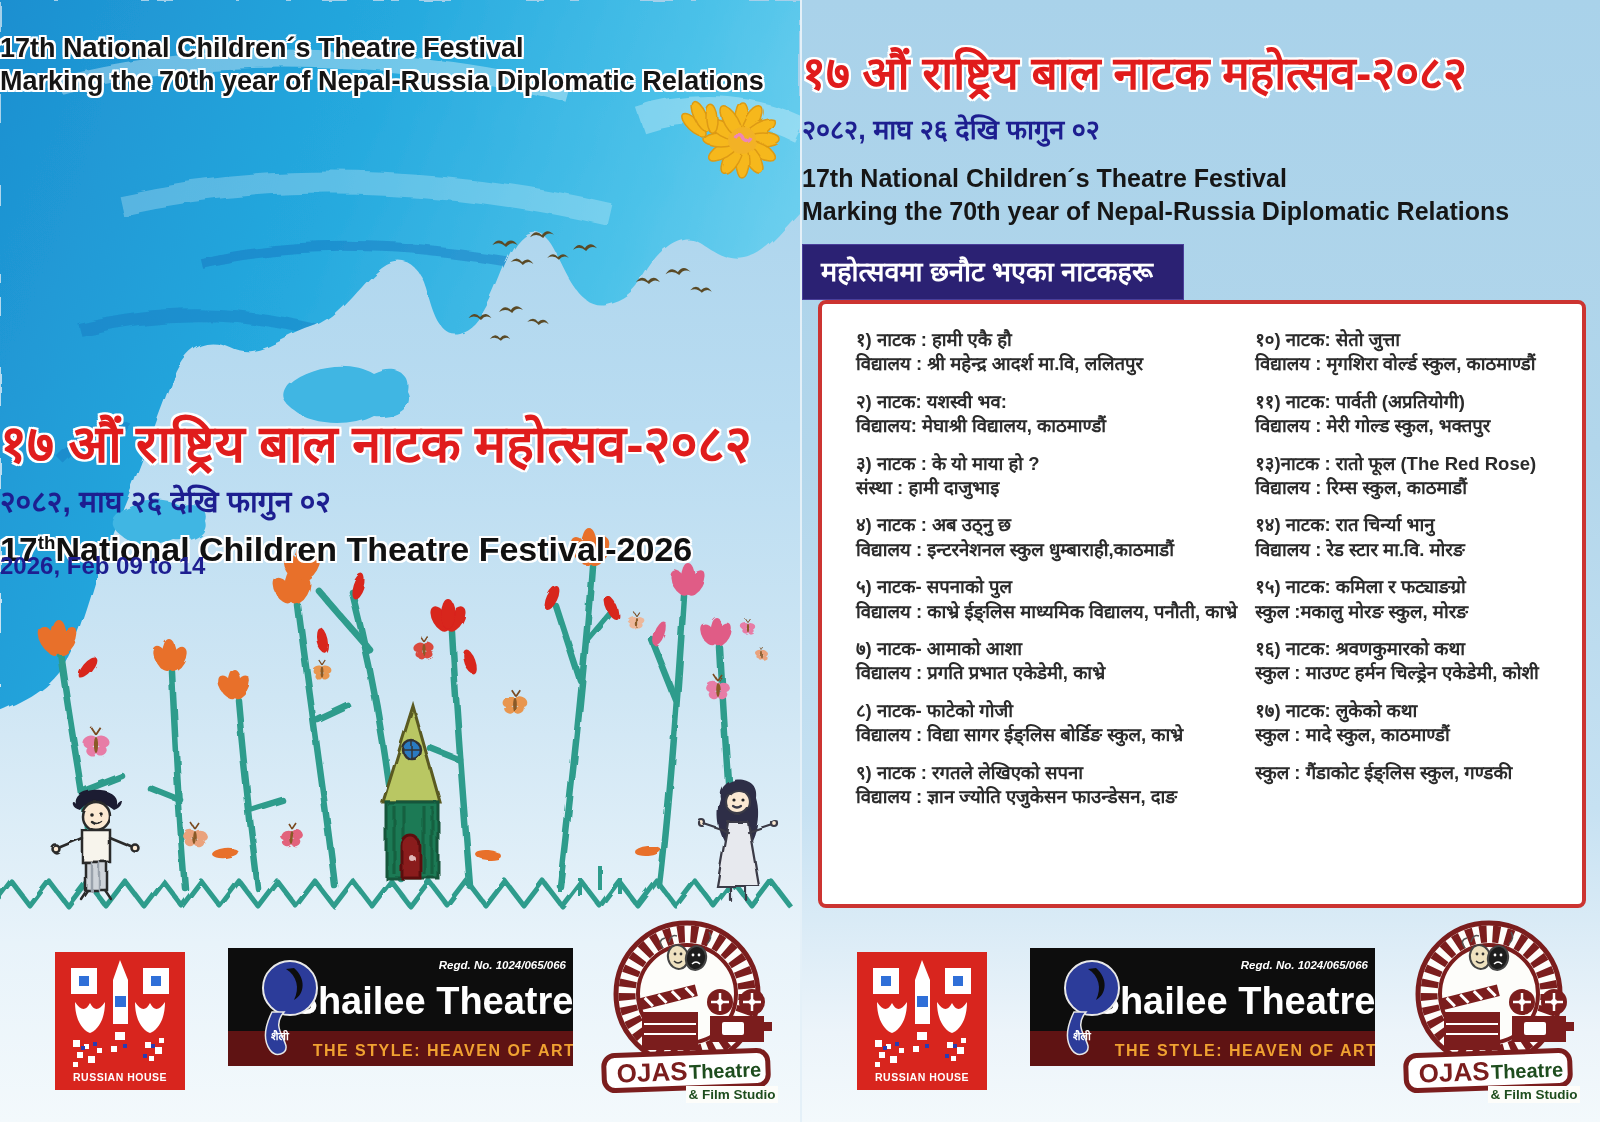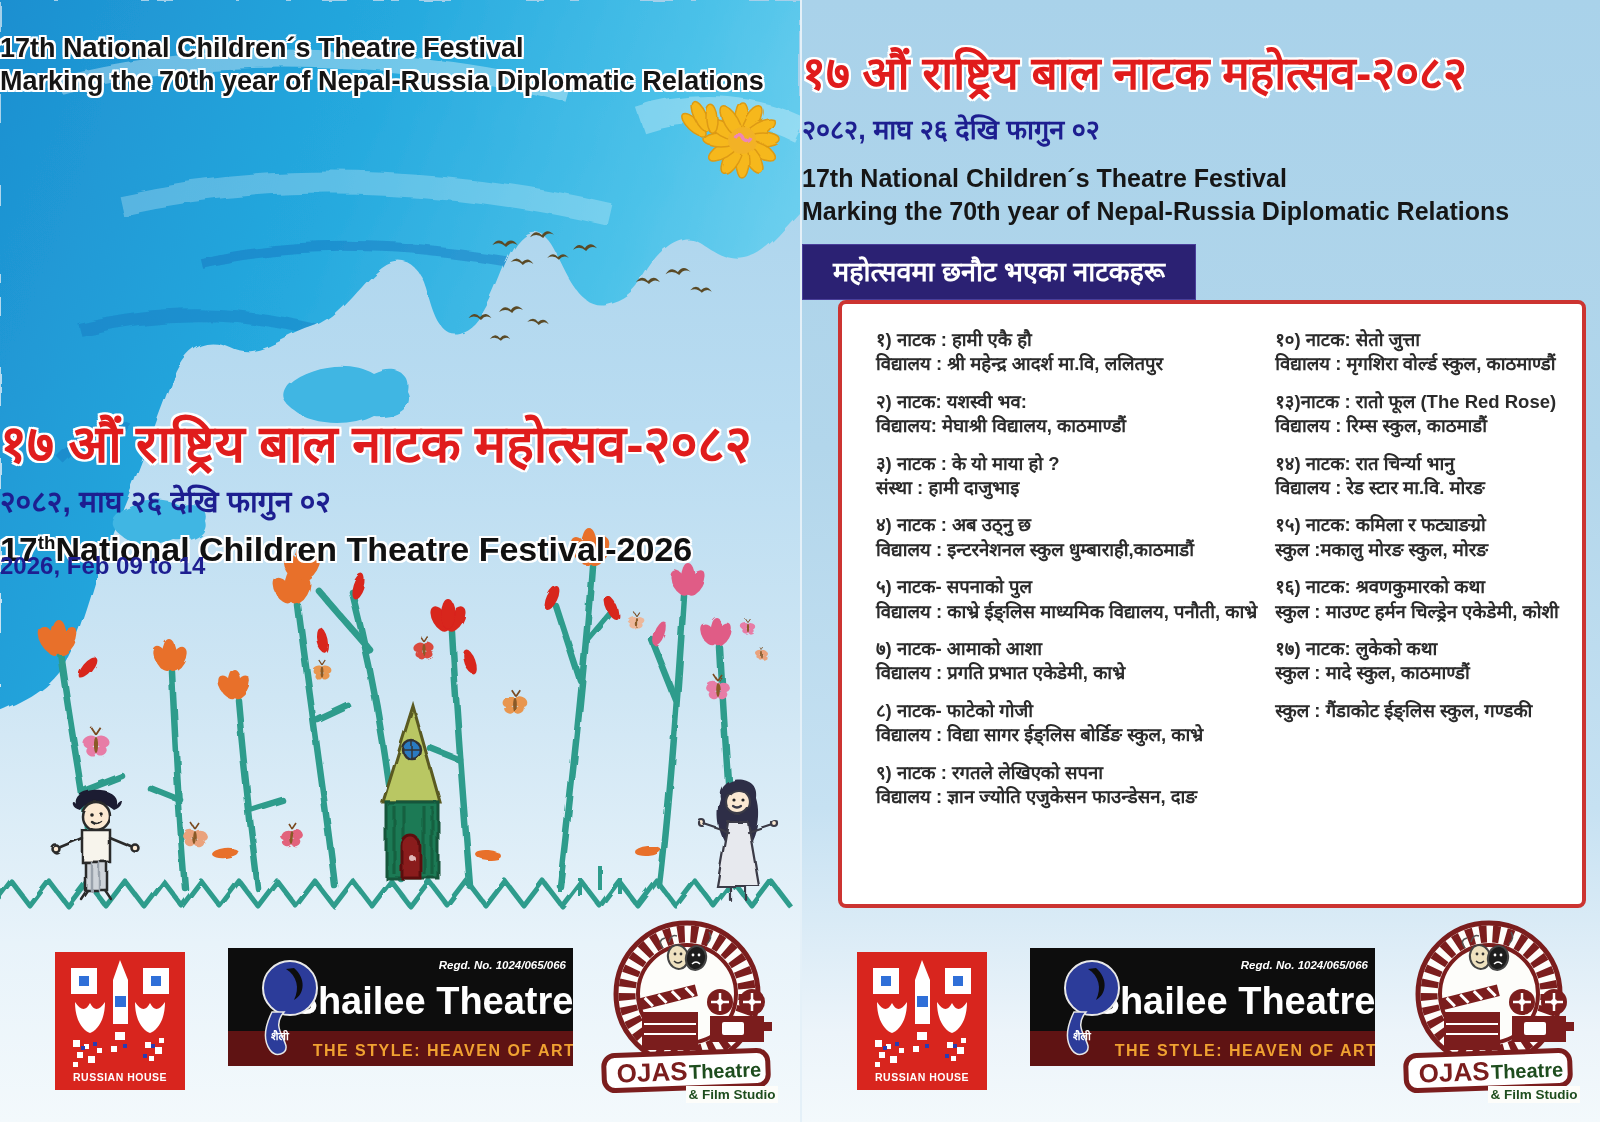--- a/index.html
+++ b/index.html
@@ -20,24 +20,24 @@
   .lp-title-np{top:406px;font-size:52px;}
   .lp-date-np{top:480px;font-size:30px;}
   .lp-title-en{top:530px;font-size:34px;font-weight:bold;color:#111;}
   .lp-title-en .sup{font-size:0.55em;vertical-align:super;margin-top:40px;}
   .lp-date-en{top:552px;font-size:24px;}
   .rp-title-np{top:40px;font-size:46px;}
   .rp-date-np{top:110px;font-size:27px;}
   .rp-header{top:162px;}
   .rp-listheader-wrap{top:244px;}
   .rp-listheader{display:inline-block;background:#2b2173;color:#fff;font-weight:bold;
-    font-size:27px;padding:7px 30px 10px 30px;border:1px solid #4a3f9a;}
+    font-size:27px;padding:7px 30px 10px 18px;border:1px solid #4a3f9a;}
   .list-box{position:absolute;left:16px;right:16px;top:300px;height:608px;background:#fff;
     border:4px solid #cc3431;border-radius:8px;box-sizing:border-box;
-    padding:24px 14px 12px 34px;display:grid;grid-template-columns:1fr 1fr;column-gap:18px;margin-left:20px;}
+    padding:24px 14px 12px 34px;display:grid;grid-template-columns:1fr 1fr;column-gap:18px;}
   .play-col{overflow:visible;}
   .play-item{margin-bottom:13px;}
   .play-item div{font-size:18.5px;font-weight:bold;color:#2b2b2b;line-height:1.32;white-space:nowrap;}
   .logo{position:absolute;}
   .logo svg{display:block;}
   text{font-family:"Liberation Sans",sans-serif;}
 </style>
 </head>
 <body>
 
@@ -424,20 +424,24 @@
     <div>९) नाटक : रगतले लेखिएको सपना</div>
     <div>विद्यालय : ज्ञान ज्योति एजुकेसन फाउन्डेसन, दाङ</div>
   </div>
 </div>
     <div class="play-col">
   <div class="play-item">
     <div>१०) नाटक: सेतो जुत्ता</div>
     <div>विद्यालय : मृगशिरा वोर्ल्ड स्कुल, काठमाण्डौं</div>
   </div>
 
+  <div class="play-item">
+    <div>११) नाटक: पार्वती (अप्रतियोगी)</div>
+    <div>विद्यालय : मेरी गोल्ड स्कुल, भक्तपुर</div>
+  </div>
 
 
   <div class="play-item">
     <div>१३)नाटक : रातो फूल (The Red Rose)</div>
     <div>विद्यालय : रिम्स स्कुल, काठमाडौं</div>
   </div>
 
   <div class="play-item">
     <div>१४) नाटक: रात चिर्न्या भानु</div>
     <div>विद्यालय : रेड स्टार मा.वि. मोरङ</div>

